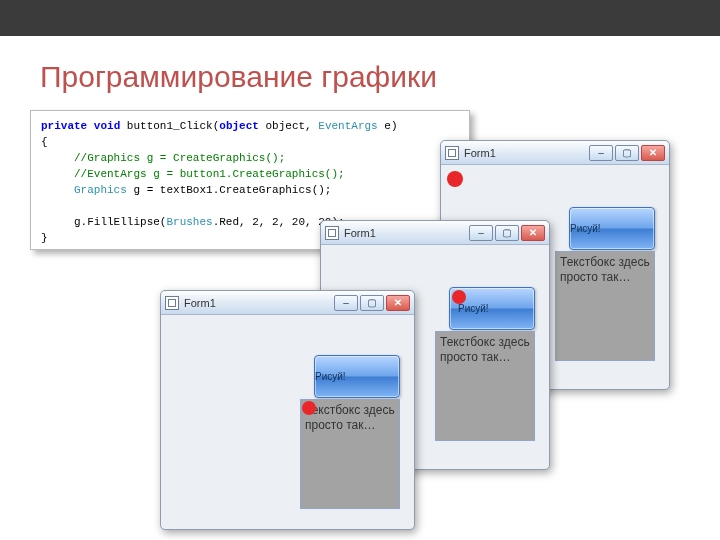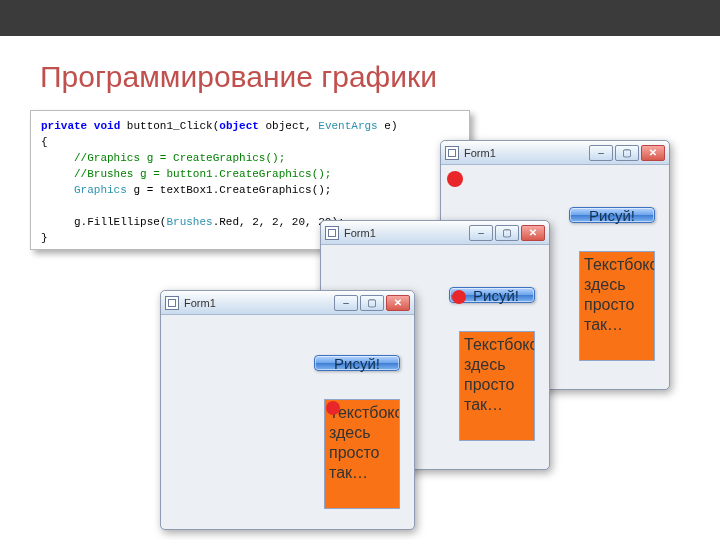--- a/index.html
+++ b/index.html
@@ -79,55 +79,55 @@
   .winbtn.close { background:linear-gradient(#f7a7a0,#d85a4e); border-color:#b44; }
   .glyph { font-size:10px; line-height:1; color:#30425f; }
   .winbtn.close .glyph { color:#fff; font-weight:bold; }
   .client {
     position:relative; width:100%; height:calc(100% - 24px);
     padding:6px;
   }
 
   .bluebtn {
     position:absolute;
-    width:86px; height:16px;
+    width:86px; height:43px;
     border-radius:4px;
     background:linear-gradient(#b8d6ff,#6fa6ec 48%,#3f7ed4 52%,#80b5f4);
     border:1px solid #3c72c1;
     box-shadow:inset 0 0 0 1px rgba(255,255,255,0.5),1px 1px 3px rgba(0,0,0,0.25);
-    color:#133152; font-size:15px;
-    display:flex;align-items:center;justify-content:center;
+    color:#133152; font-size:10px;
+    display:flex;align-items:center;
   }
   .txtbox {
     position:absolute;
-    width:76px; height:110px;
-    background:#f97316;
+    width:100px; height:110px;
+    background:#a3a3a3;
     border:1px solid #8fa5c9;
-    font-size:16px; color:#333;
+    font-size:12px; color:#333;
     padding:3px 4px;
     line-height:1.25;
     overflow:hidden;
   }
   .dot {
     position:absolute; width:16px; height:16px;
     background:#e9262a; border-radius:50%;
   }
 </style>
 </head>
 <body>
 
 <div class="top-band"></div>
 
 <div class="slide-title">Программирование графики</div>
 
 <div class="codebox">
 <pre><span class="k-private">private</span> <span class="k-void">void</span> <span>button1_Click</span><span>(</span><span class="k-object">object</span><span> object, </span><span class="k-type">EventArgs</span><span> e)</span>
 <span>{</span>
      <span class="k-comment">//Graphics g = CreateGraphics();</span>
-     <span class="k-comment">//Brushes g = button1.CreateGraphics();</span>
+     <span class="k-comment">//EventArgs g = button1.CreateGraphics();</span>
      <span class="k-type">Graphics</span><span> g = textBox1.CreateGraphics();</span>
 
      <span>g.FillEllipse(</span><span class="k-type">Brushes</span><span>.Red, 2, 2, 20, 20);</span>
 <span>}</span></pre>
 </div>
 
 <div class="stage">
 
   <div class="form1" style="left:290px; top:0px; width:230px; height:250px; z-index:1;">
     <div class="tbar">

